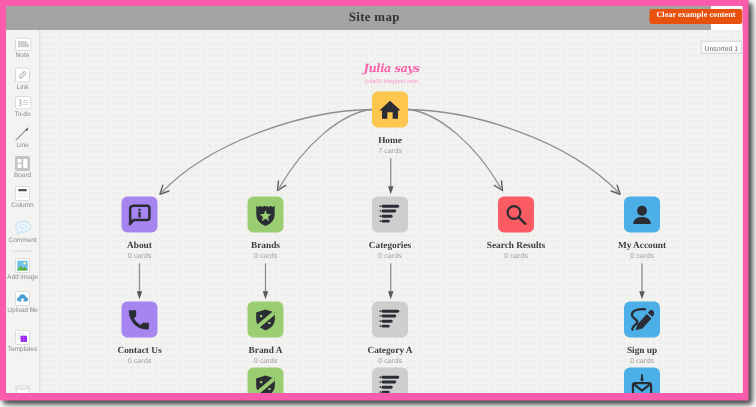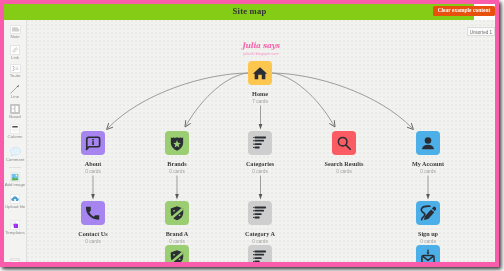--- a/index.html
+++ b/index.html
@@ -2,21 +2,21 @@
 <html><head>
 <meta charset="utf-8">
 <style>
   html,body{margin:0;padding:0;-webkit-font-smoothing:antialiased;width:504px;height:271px;overflow:hidden;
     font-family:"Liberation Sans",sans-serif;background:#fff;}
   #root{position:absolute;left:0;top:0;width:504px;height:271px;background:#fff;}
   #frame{position:absolute;left:0;top:0;width:499px;height:267px;background:#f95cab;
     box-shadow:2px 2px 3px rgba(0,0,0,.62), 3px 3px 6px rgba(0,0,0,.3);}
   #app{position:absolute;left:4px;top:4px;width:491px;height:258px;background:#fff;overflow:hidden;}
   
-  #header{position:absolute;left:0;top:0;width:470px;height:16px;background:#84cc16;}
+  #header{position:absolute;left:0;top:0;width:470px;height:16px;background:#a3a3a3;}
   #title{position:absolute;left:0;top:0;width:491px;text-align:center;font-size:8.6px;
     font-family:"Liberation Serif",serif;-webkit-font-smoothing:antialiased;
     font-weight:bold;color:#333;line-height:15.6px;letter-spacing:.2px;}
   #clearbtn{position:absolute;left:429px;top:2.3px;width:62px;height:9.6px;background:#e8500e;
     color:#fff;font-size:5.4px;line-height:9.8px;text-align:center;border-radius:1.6px;font-weight:bold;
     font-family:"Liberation Serif",serif;letter-spacing:0.05px;overflow:hidden;white-space:nowrap;}
   
   #body{position:absolute;left:0;top:16px;width:494px;height:242px;background:#efefee;}
   
   #sidebar{position:absolute;left:0;top:0;width:22px;height:242px;background:#f3f3f2;

